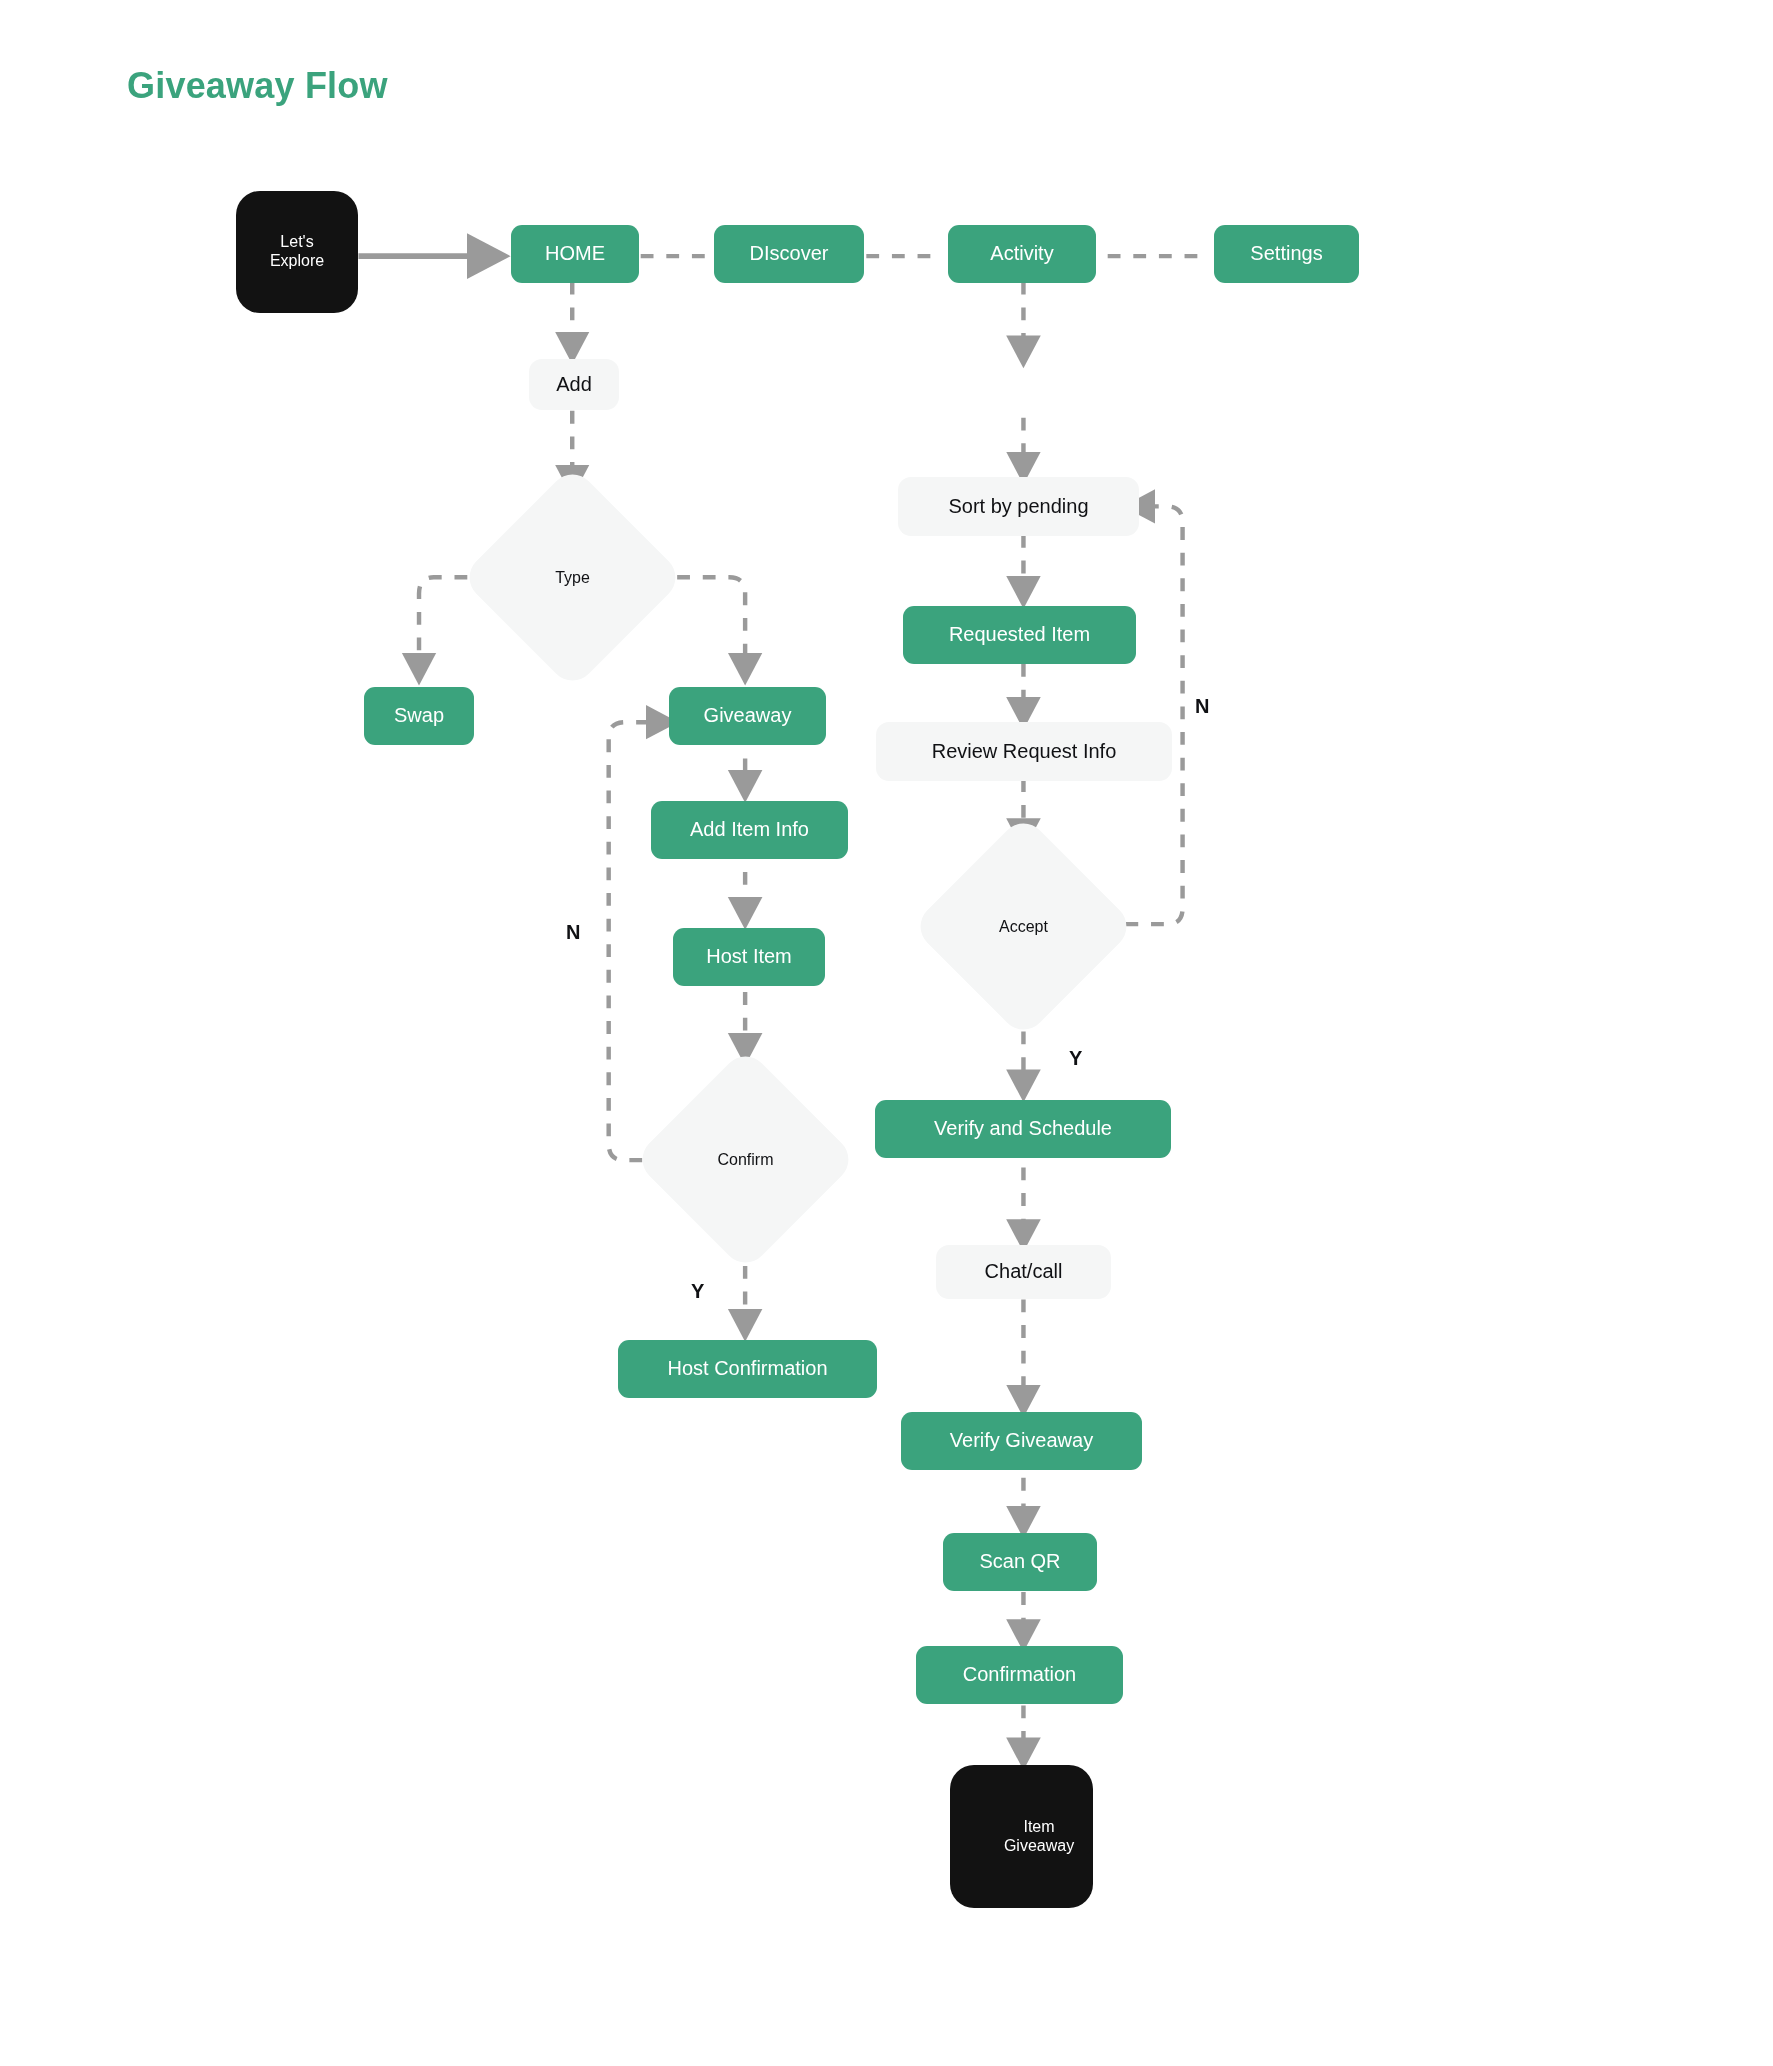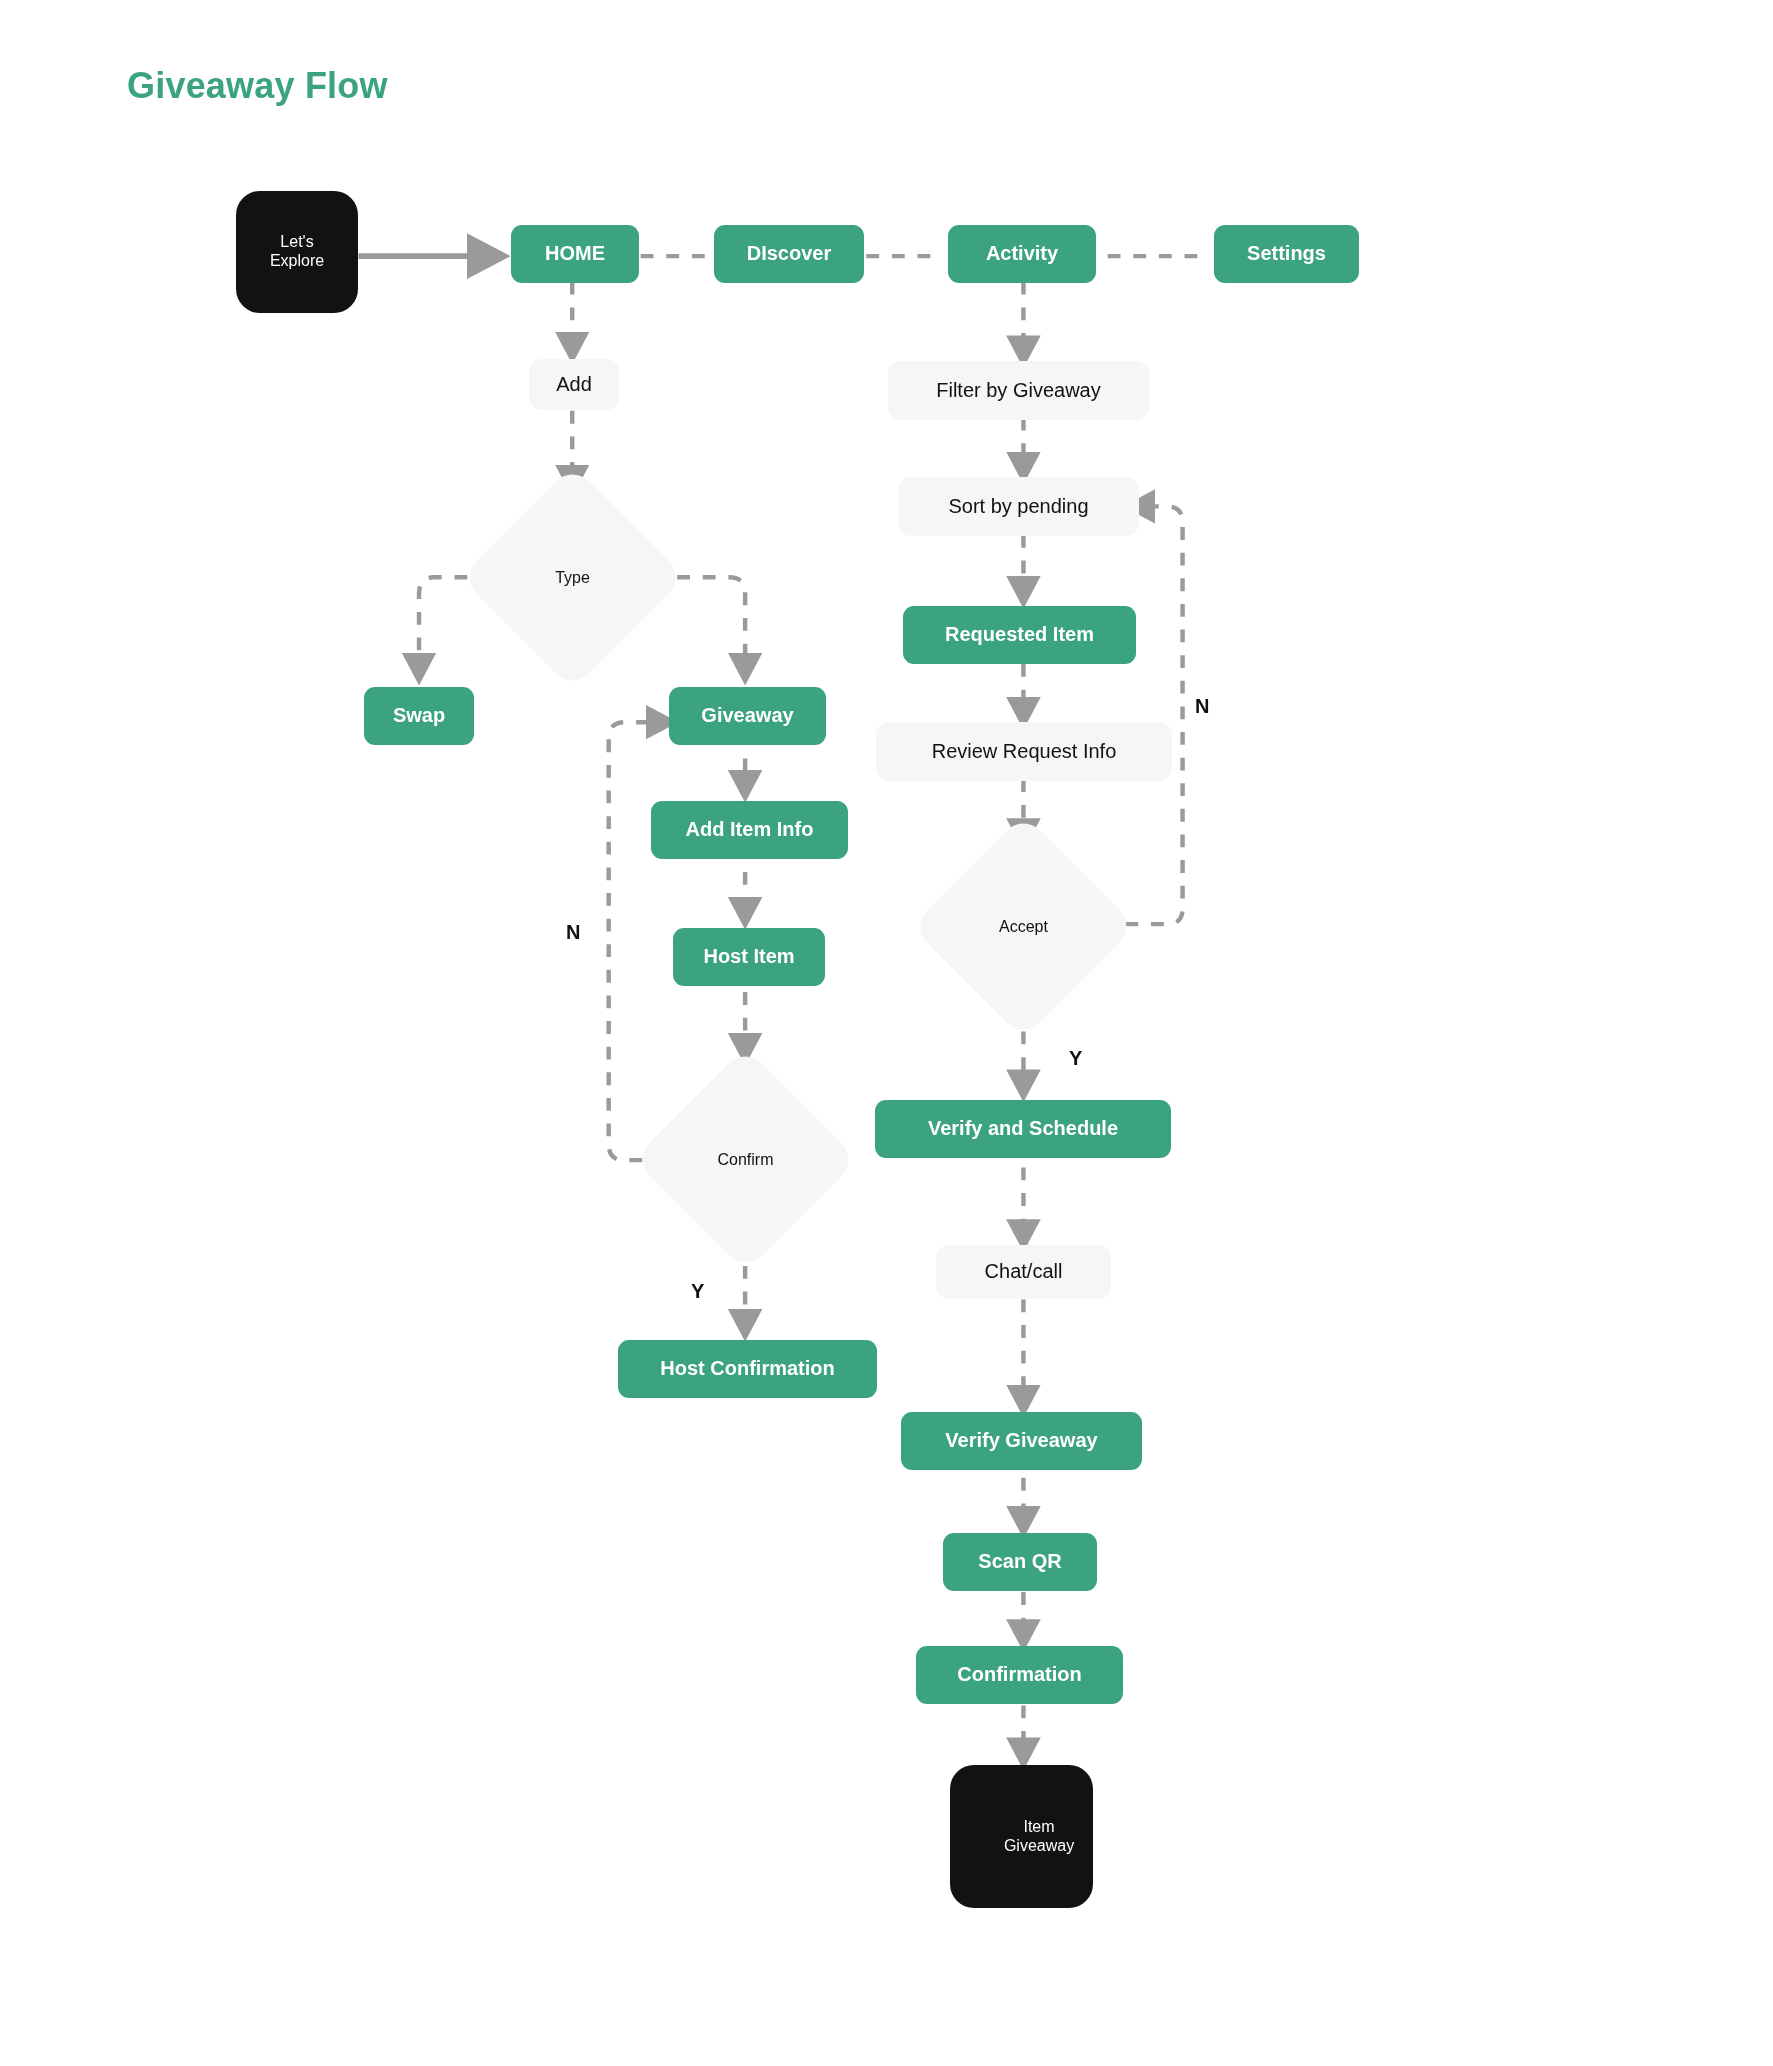--- a/index.html
+++ b/index.html
@@ -32,21 +32,21 @@
     text-align:center;
     box-sizing:border-box;
     line-height:1.18;
     white-space:pre-line;
   }
   .node.green{
     background:#3BA37D;
     color:#ffffff;
     border-radius:11px;
     font-size:20px;
-    font-weight:700;
+    font-weight:400;
   }
   .node.grey{
     background:#F5F6F6;
     color:#101114;
     border-radius:13px;
     font-size:20px;
     font-weight:400;
   }
   .node.black{
     background:#121212;
@@ -193,23 +193,20 @@
 
   <div class="diamond" style="left:666px;top:1080px;width:159px;height:159px;">
     <div class="dshape"></div>
     <span class="dlabel">Confirm</span>
   </div>
 
   <div class="node green" style="left:618px;top:1340px;width:259px;height:58px;">
     <span>Host Confirmation</span>
   </div>
 
-  <div class="node grey" style="left:888px;top:361px;width:261px;height:59px;">
-    <span>Filter by Giveaway</span>
-  </div>
 
   <div class="node grey" style="left:898px;top:477px;width:241px;height:59px;">
     <span>Sort by pending</span>
   </div>
 
   <div class="node green" style="left:903px;top:606px;width:233px;height:58px;">
     <span>Requested Item</span>
   </div>
 
   <div class="node grey" style="left:876px;top:722px;width:296px;height:59px;">

